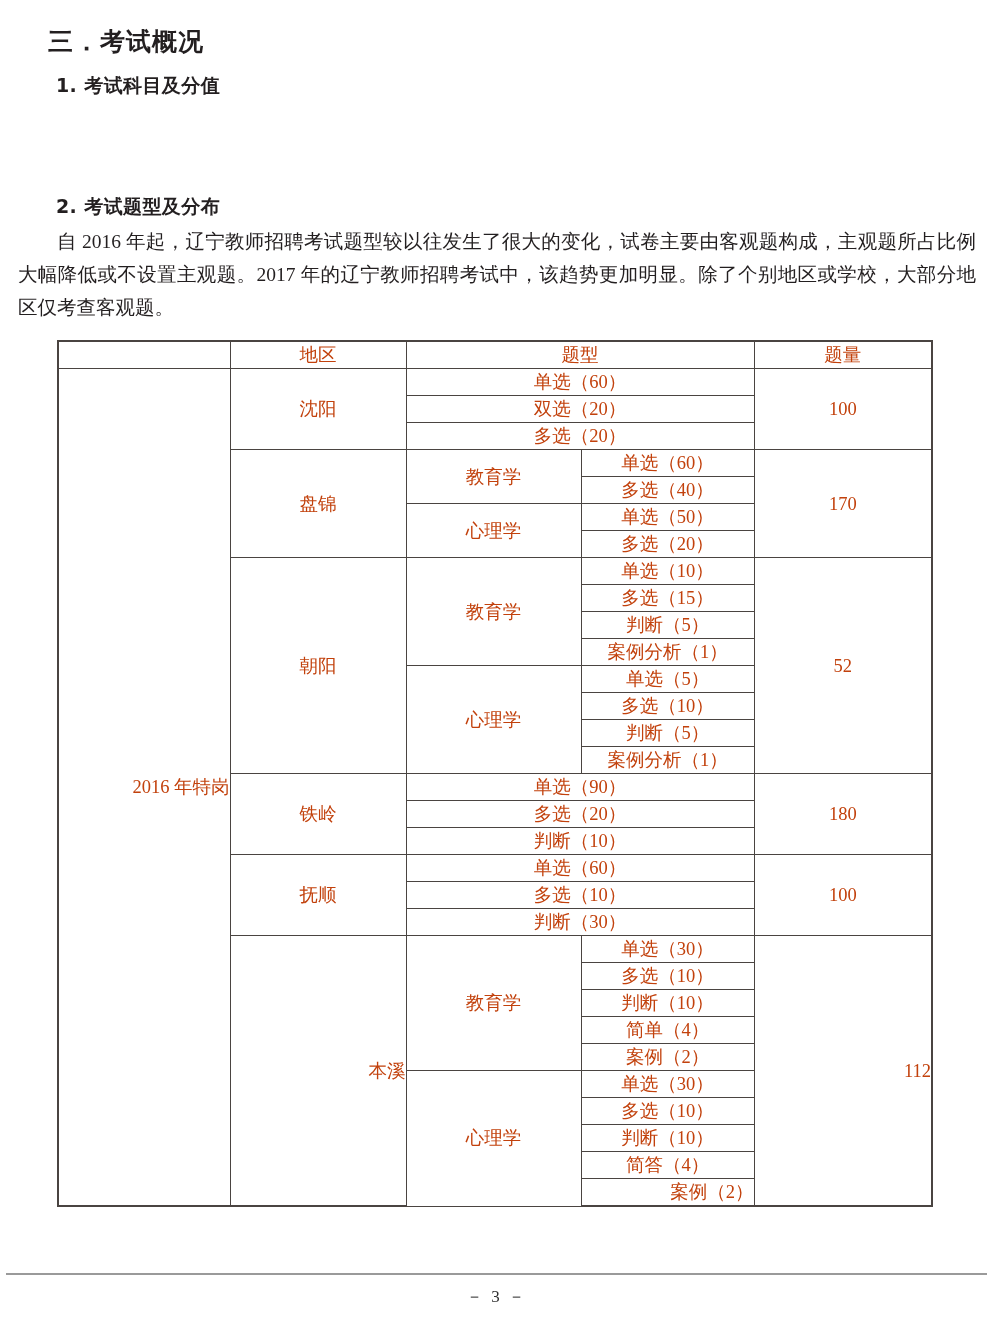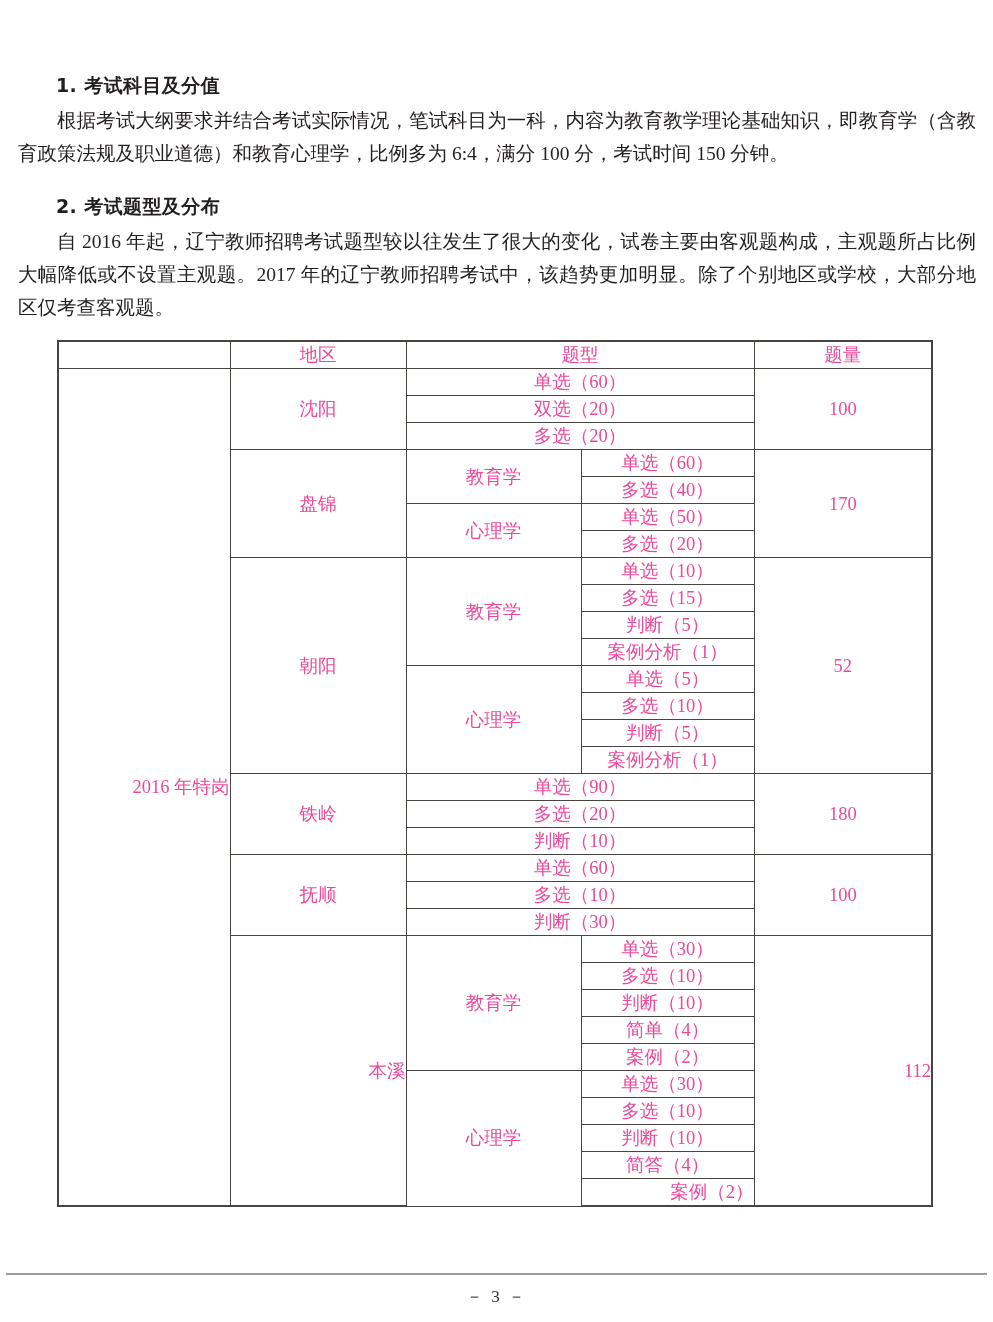--- a/index.html
+++ b/index.html
@@ -67,21 +67,21 @@
     position: absolute;
     left: 57px;
     top: 340px;
     width: 874px;
   }
   table.main {
     border-collapse: collapse;
     width: 874px;
     table-layout: fixed;
     font-size: 18.5px;
-    color: #ec4899;
+    color: #c2410c;
   }
   table.main td, table.main th {
     border: 1px solid #4a4441;
     text-align: center;
     vertical-align: middle;
     font-weight: normal;
     padding: 0;
     height: 26px;
     line-height: 26px;
     white-space: nowrap;
@@ -118,23 +118,23 @@
     font-size: 17px;
     letter-spacing: 2px;
     color: #333;
   }
 </style>
 </head>
 <body>
 
 <div class="page">
 
+  <div class="h-main">三．考试概况</div>
 
   <div class="h-sub" id="h-sub-1">1. 考试科目及分值</div>
-  <div class="para" id="para-1">根据考试大纲要求并结合考试实际情况，笔试科目为一科，内容为教育教学理论基础知识，即教育学（含教育政策法规及职业道德）和教育心理学，比例多为 6:4，满分 100 分，考试时间 150 分钟。</div>
 
   <div class="h-sub" id="h-sub-2">2. 考试题型及分布</div>
   <div class="para" id="para-2">自 2016 年起，辽宁教师招聘考试题型较以往发生了很大的变化，试卷主要由客观题构成，主观题所占比例大幅降低或不设置主观题。2017 年的辽宁教师招聘考试中，该趋势更加明显。除了个别地区或学校，大部分地区仅考查客观题。</div>
 
   <div class="tbl-wrap">
     <table class="main">
       <colgroup>
         <col class="col-era">
         <col class="col-area">
         <col class="col-subj">

